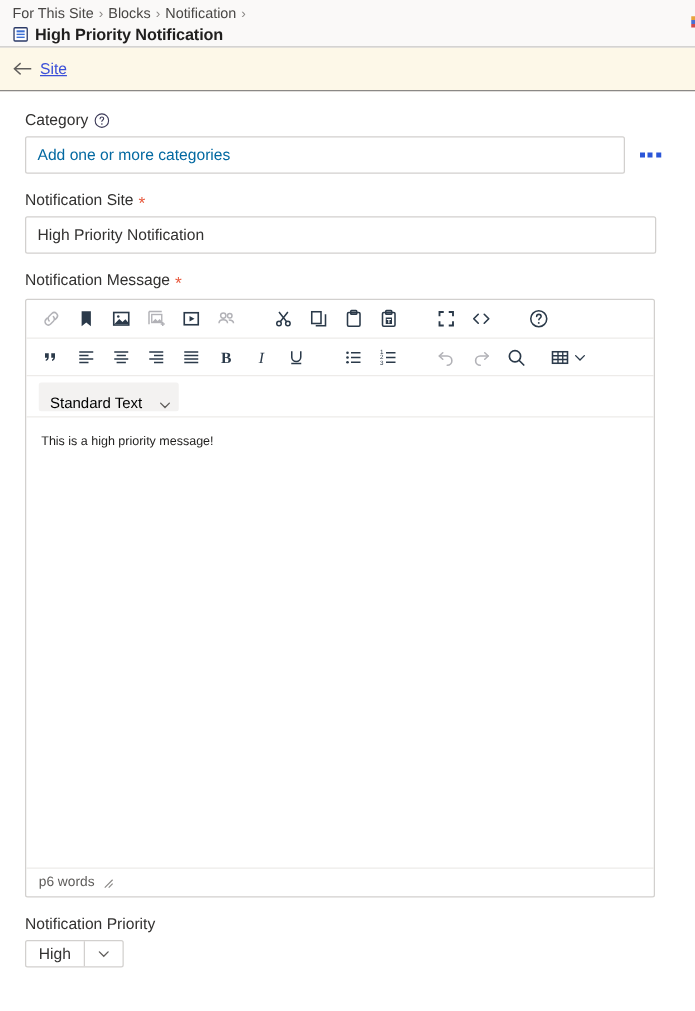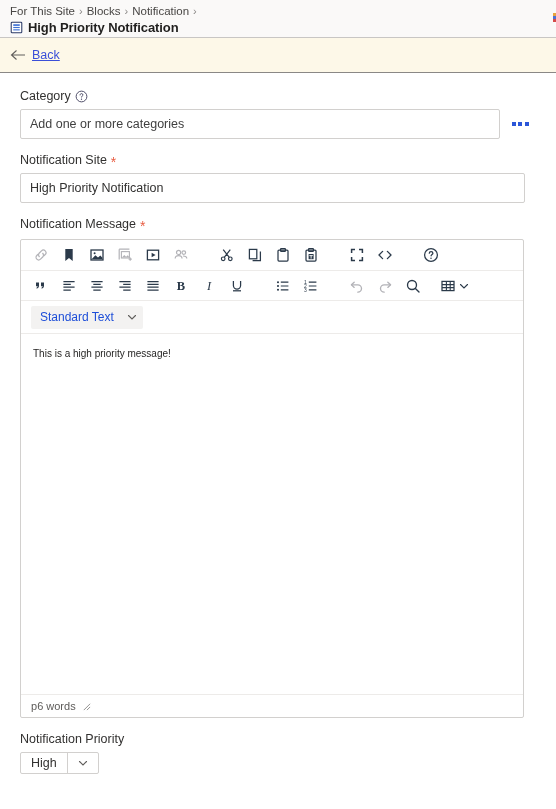--- a/index.html
+++ b/index.html
@@ -61,21 +61,21 @@
   .input {
     border:1px solid #d2d0ce;
     border-radius:2px;
     background:#fff;
     height:30px;
     display:flex; align-items:center;
     padding:0 9px;
     font-size:12.5px;
     color:#323130;
   }
-  .input.placeholder { color:#404040; }
+  .input.placeholder { color:#0369a1; }
   .cat-row { display:flex; align-items:center; gap:0; }
   .cat-input { flex:1; max-width:480px; }
   .ellipsis-btn {
     width:40px; height:30px; display:flex; align-items:center; justify-content:center;
     gap:2.5px; cursor:pointer;
   }
   .ellipsis-btn i { width:4px; height:4px; background:#2b56d8; display:block; }
 
   .title-input { width:505px; }
 
@@ -105,25 +105,25 @@
   .tb-gap { width:18px; flex:none; }
   .tb-gap-sm { width:10px; flex:none; }
   svg.ic { display:block; }
   .dis { opacity:0.42; }
 
   .fmt-select {
     height:23px;
     background:#f3f2f1;
     border:none;
     border-radius:2px;
-    display:flex; align-items:center;
+    display:flex; align-items:flex-end;
     padding:0 6px 0 9px;
     gap:13px;
     font-size:12px;
-    color:#1d4ed8;
+    color:#000000;
     cursor:pointer;
     min-width:100px;
   }
   .chev { width:10px; height:10px; }
 
   .editor-body {
     flex:1;
     padding:13px 12px 0 12px;
     font-size:10px;
     color:#201f1e;
@@ -181,21 +181,21 @@
     </svg>
     <span class="page-title">High Priority Notification</span>
   </div>
   <div class="corner-artifact"></div>
 </div>
 
 <div class="notice">
   <svg class="arrow-left" viewBox="0 0 16 12">
     <path d="M6.5 1.5 L1.5 6 L6.5 10.5 M1.5 6 L15 6" fill="none" stroke="#605e5c" stroke-width="1.1"></path>
   </svg>
-  <span class="back-link">Back</span>
+  <span class="back-link">Site</span>
 </div>
 
 <div class="form">
 
   <div class="field">
     <div class="label">
       <span>Category</span>
       <svg class="help-icon" viewBox="0 0 16 16">
         <circle cx="8" cy="8" r="6.6" fill="none" stroke="#3d3b59" stroke-width="1.1"></circle>
         <path d="M6.2 6.1c0-1 .8-1.7 1.8-1.7s1.8.7 1.8 1.7c0 1.2-1.8 1.3-1.8 2.6" fill="none" stroke="#3d3b59" stroke-width="1.1" stroke-linecap="round"></path>

